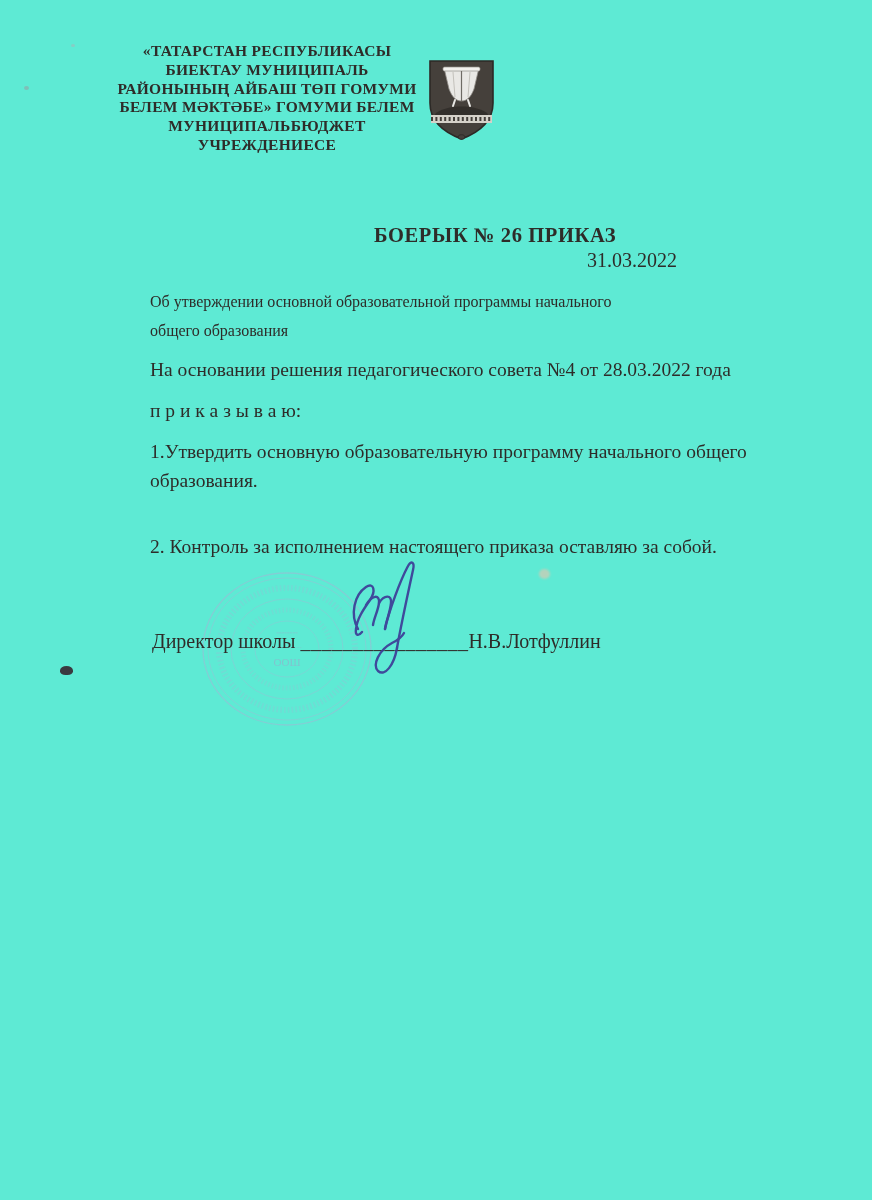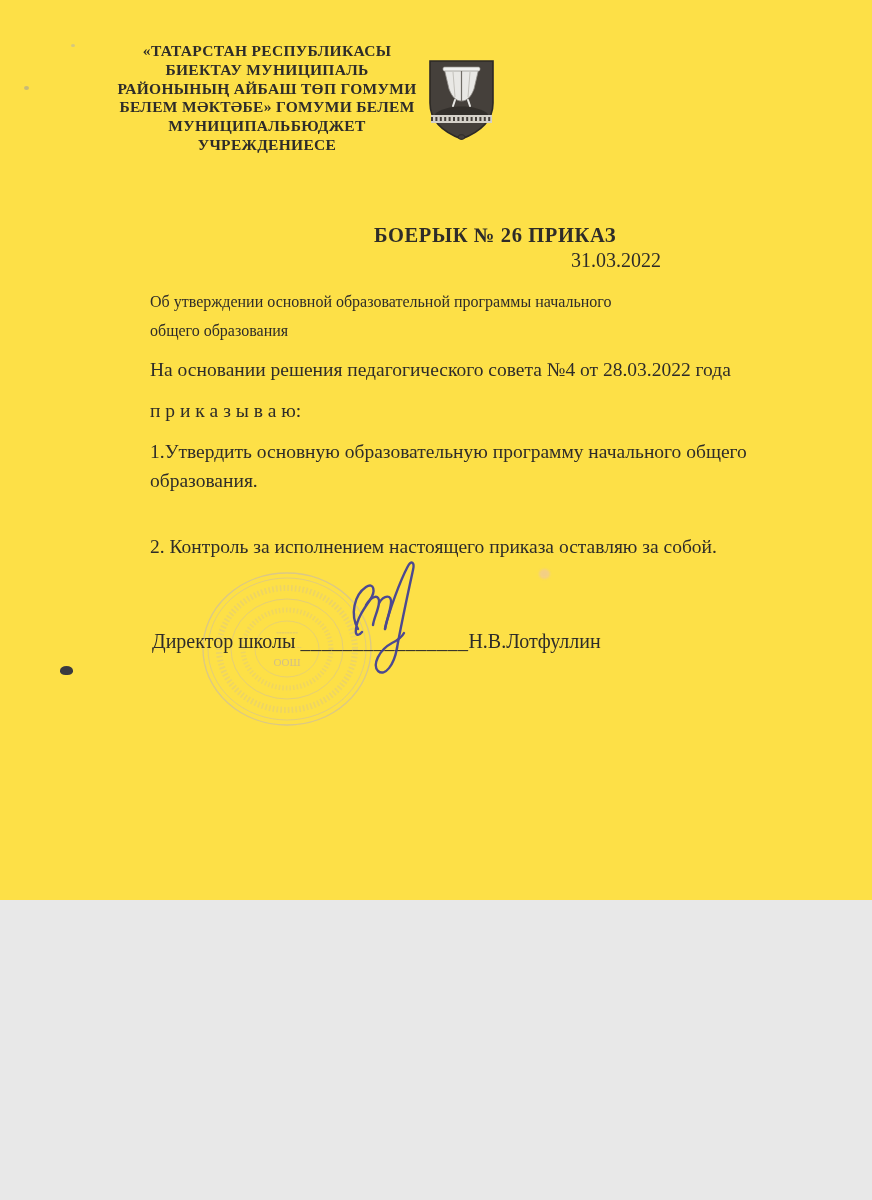--- a/index.html
+++ b/index.html
@@ -1,40 +1,40 @@
 <!DOCTYPE html>
 <html><head>
 <meta charset="utf-8">
 <style>
   html,body { margin:0; padding:0; background:#e8e8e8; }
   .page {
     position:relative;
-    width:872px; height:900px;
+    width:872px; height:1200px;
     margin:0 auto;
-    background:#fde047;
+    background:#5eead4;
     font-family:"Liberation Serif", serif;
     color:#2e2c29;
     overflow:hidden;
   }
   .org {
     position:absolute;
     text-align:center;
     font-weight:bold;
     white-space:pre-line;
   }
   .org-left  { left:98px;  top:42px; width:338px; font-size:15.5px; line-height:18.8px; letter-spacing:0.3px; }
   .org-right { left:506px; top:42px; width:364px; font-size:15.5px; line-height:19.6px; letter-spacing:0.3px; }
   .emblem { position:absolute; left:427px; top:59px; width:69px; height:84px; }
   .doc-title {
     position:absolute; left:374px; top:224px;
     font-size:20.5px; font-weight:bold; letter-spacing:0.6px;
     white-space:nowrap;
   }
   .doc-date {
-    position:absolute; left:0; top:249px; width:661px;
+    position:absolute; left:16px; top:249px; width:661px;
     text-align:right; font-size:20px;
   }
   .para {
     position:absolute; left:150px; width:652px;
     font-size:19.5px; line-height:29px;
     white-space:pre-line;
     z-index:2;
   }
   .subject { top:287px; font-weight:normal; font-size:16px; }
   .p1 { top:355px; }

